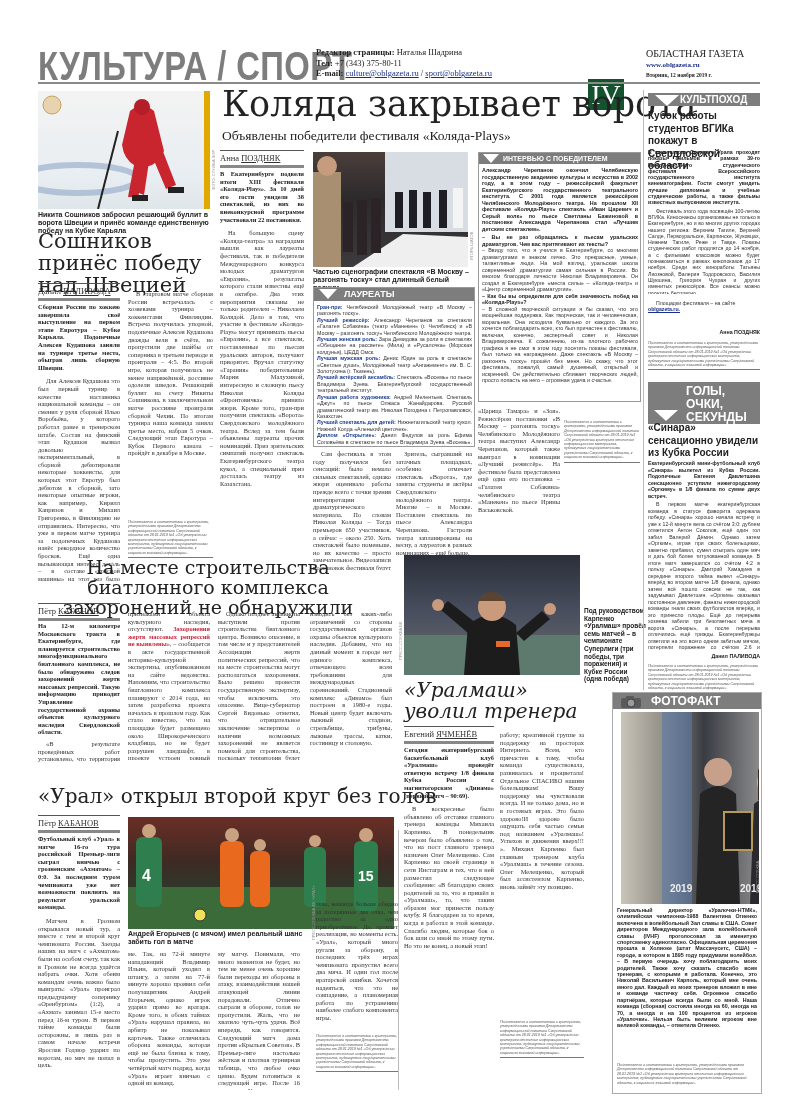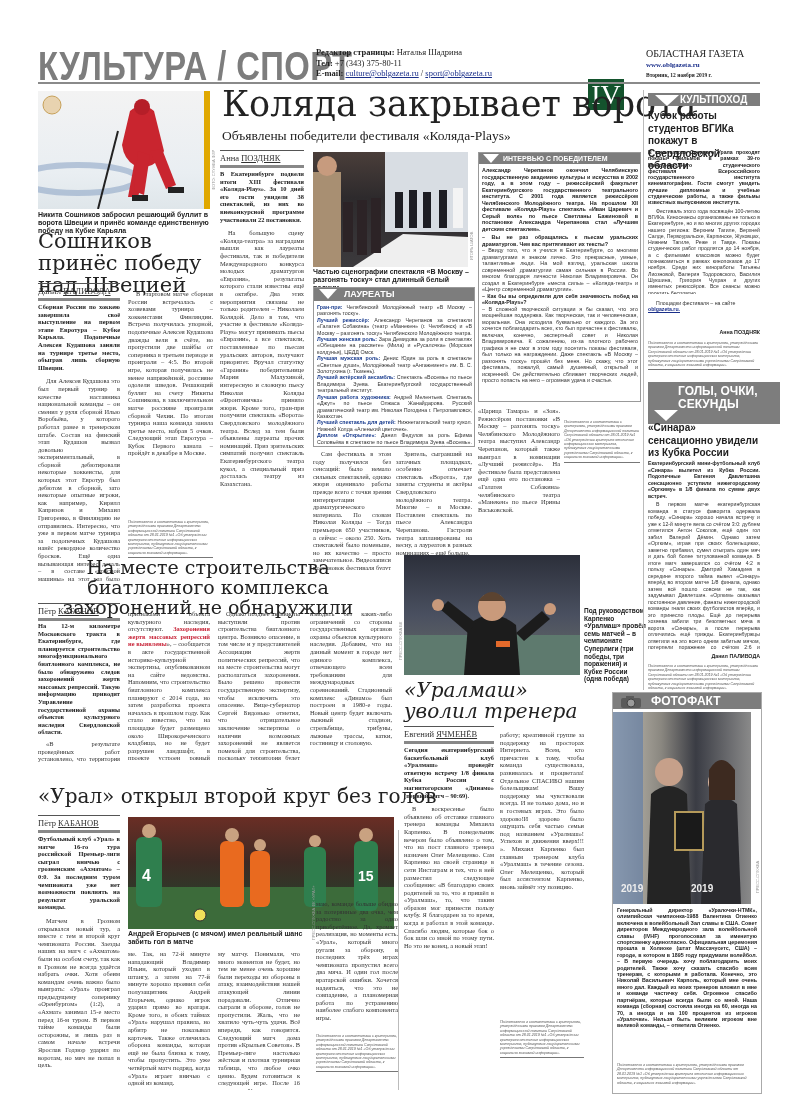--- a/index.html
+++ b/index.html
@@ -165,21 +165,21 @@
   <p style="font-weight:bold;color:#222;margin-bottom:2px;">В кинотеатрах Среднего Урала проходят показы фильмов в рамках 39-го Международного студенческого фестиваля Всероссийского государственного института кинематографии. Гости смогут увидеть лучшие дипломные и учебные студенческие работы, а также фильмы известных выпускников института.</p>
   <p style="text-indent:8px;">Фестиваль этого года посвящён 100-летию ВГИКа. Киносеансы организованы не только в Екатеринбурге, но и во многих других городах нашего региона: Верхнем Тагиле, Верхней Салде, Первоуральске, Карпинске, Жуковцах, Нижнем Тагиле, Реже и Тавде. Показы студенческих работ продлятся до 14 ноября, а с фильмами классиков можно будет познакомиться в рамках кинопоказов до 17 ноября. Среди них киноработы Татьяны Лиозновой, Валерия Тодоровского, Василия Шукшина, Григория Чухрая и других именитых режиссёров. Все сеансы можно посетить бесплатно.</p>
 </div>
 <div class="abs txt-sans" style="left:648px;top:300px;width:112px;font-size:5.2px;line-height:6.3px;">
   <span style="padding-left:8px;">Площадки фестиваля – на сайте</span><br>
   <a style="color:#1a2f8a;font-weight:bold;text-decoration:underline;">oblgazeta.ru.</a>
 </div>
 <div class="abs sans" style="left:700px;top:329px;width:60px;text-align:right;font-size:5.3px;font-weight:bold;color:#222;">Анна ПОЗДНЯК</div>
 <div class="abs legal" style="left:648px;top:341px;width:112px;">Подготовлено в соответствии с критериями, утверждёнными приказом Департамента информационной политики Свердловской области от 28.01.2019 №1 «Об утверждении критериев отнесения информационных материалов, публикуемых государственными учреждениями Свердловской области, к социально значимой информации».</div>
 
-<div class="section-tag" style="left:648px;top:382px;width:132px;height:42px;font-size:12px;line-height:13px;padding:3px 0 0 30px;">
+<div class="section-tag" style="left:648px;top:382px;width:112px;height:42px;font-size:12px;line-height:13px;padding:3px 0 0 38px;">
   <span>ГОЛЫ, ОЧКИ, СЕКУНДЫ</span>
 </div>
 <div class="tri" style="left:654px;top:410px;"></div>
 <div class="abs sans" style="left:648px;top:422px;width:112px;font-size:10px;font-weight:bold;line-height:12.5px;color:#222;">«Синара» сенсационно увидели из Кубка России</div>
 <div class="abs txt-sans" style="left:648px;top:460px;width:112px;height:190px;font-size:5.2px;line-height:6.5px;">
   <p style="font-weight:bold;color:#222;margin-bottom:2px;">Екатеринбургский мини-футбольный клуб «Синара» вылетел из Кубка России. Подопечные Евгения Давлетшина сенсационно уступили нижегородскому «Оргкиму» в 1/8 финала по сумме двух встреч.</p>
   <p style="text-indent:8px;">В первом матче екатеринбургская команда в статусе фаворита одержала победу. «Синара» хорошо начала встречу и уже к 12-й минуте вела со счётом 3:0: дублем отметился Антон Соколов, ещё один гол забил Валерий Дёмин. Однако затем «Оргким», играя при своих болельщиках, заметно прибавил, сумел отыграть один мяч и дать бой более титулованной команде. В итоге матч завершился со счётом 4:2 в пользу «Синары». Дмитрий Хамадиев в середине второго тайма вывел «Синару» вперёд во втором матче 1/8 финала, однако затем всё пошло совсем не так, как задумывал Давлетшин. «Оргким» оказывал постоянное давление, фанаты нижегородской команды гнали своих футболистов вперёд, и это принесло плоды. Ещё до перерыва хозяева забили три безответных мяча в ворота «Синары», а после перерыва отличились ещё трижды. Екатеринбуржцы ответили на это всего одним забитым мячом, потерпели поражение со счётом 2:6 и покинули турнир.</p>
 </div>
 <div class="abs sans" style="left:700px;top:653px;width:60px;text-align:right;font-size:5.3px;font-weight:bold;color:#222;">Данил ПАЛИВОДА</div>
 <div class="abs legal" style="left:648px;top:664px;width:112px;">Подготовлено в соответствии с критериями, утверждёнными приказом Департамента информационной политики Свердловской области от 28.01.2019 №1 «Об утверждении критериев отнесения информационных материалов, публикуемых государственными учреждениями Свердловской области, к социально значимой информации».</div>
@@ -280,21 +280,21 @@
   <div class="section-tag" style="left:0;top:0;width:148px;height:16px;font-size:12px;line-height:16px;padding-left:38px;">
     <span>ФОТОФАКТ</span>
   </div>
   <span class="abs" style="left:6px;top:1px;width:26px;height:14px;">
     <svg width="26" height="14">
         <rect x="2" y="3" width="20" height="10" rx="2" fill="#5a5a5a"></rect>
         <rect x="7" y="1" width="8" height="3" fill="#5a5a5a"></rect>
         <circle cx="12" cy="8" r="4" fill="#9a9a9a" stroke="#444"></circle>
       </svg>
   </span>
-  <div class="photo" style="position:absolute;left:0;top:19px;width:138px;height:192px;background:linear-gradient(90deg,#c9c4b8 0%,#8a8780 35%,#3a3c44 60%,#8a8a8a 100%);">
+  <div class="photo" style="position:absolute;left:8px;top:19px;width:138px;height:192px;background:linear-gradient(90deg,#c9c4b8 0%,#8a8780 35%,#3a3c44 60%,#8a8a8a 100%);padding-left:41px;">
     <svg width="138" height="192">
       <rect x="0" y="0" width="30" height="192" fill="#5a7aa8" opacity="0.6"></rect>
       <path d="M34 192 l4 -110 q18 -16 36 0 l4 110z" fill="#242424"></path>
       <circle cx="56" cy="60" r="14" fill="#c6a08a"></circle>
       <path d="M88 192 l4 -100 q16 -14 32 0 l4 100z" fill="#2a2a2e"></path>
       <circle cx="108" cy="70" r="13" fill="#d8b49e"></circle>
       <path d="M96 58 q12 -20 26 0 l0 30 -26 0z" fill="#3d2a20"></path>
       <rect x="62" y="100" width="28" height="38" fill="#1a1a1a" stroke="#b59a5a" stroke-width="2"></rect>
       <text x="8" y="180" font-family="Liberation Sans, sans-serif" font-size="10" font-weight="bold" fill="#eee">2019</text>
       <text x="78" y="180" font-family="Liberation Sans, sans-serif" font-size="10" font-weight="bold" fill="#eee">2019</text>

